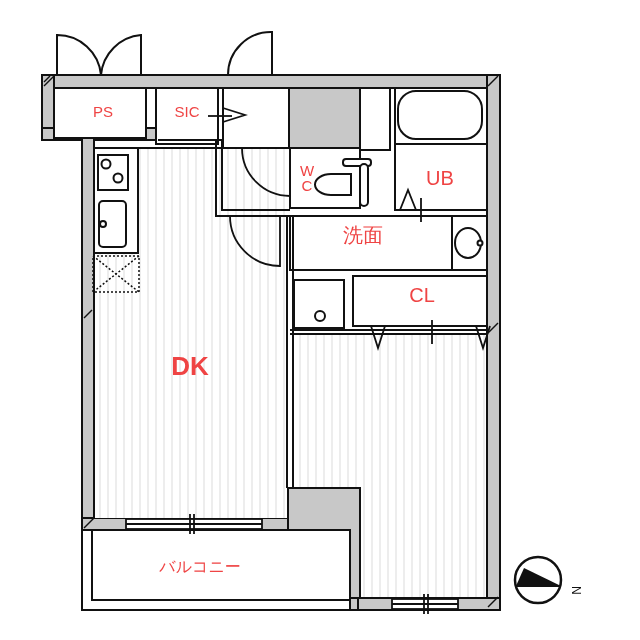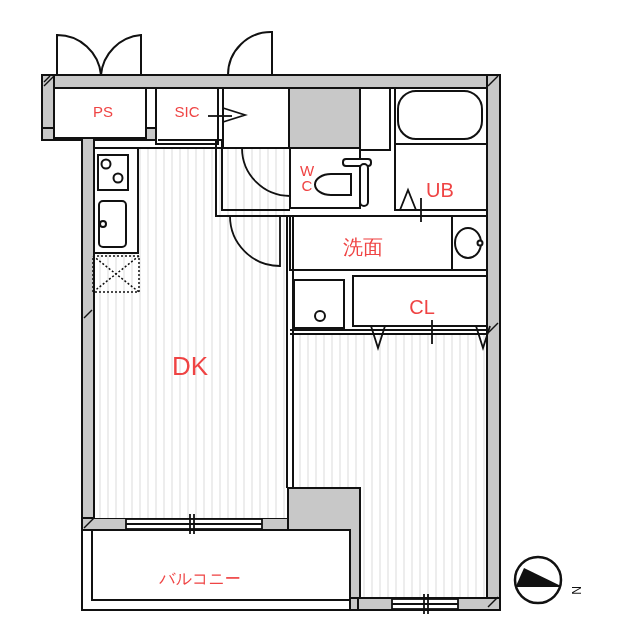--- a/index.html
+++ b/index.html
@@ -1,20 +1,20 @@
 <!DOCTYPE html>
 <html><head>
 <meta charset="utf-8">
 <style>
   html, body { margin: 0; padding: 0; background: #ffffff; }
   body { width: 640px; height: 640px; position: relative; overflow: hidden; font-family: "Liberation Sans", "DejaVu Sans", sans-serif; }
   svg { position: absolute; left: 0; top: 0; }
   .lbl { position: absolute; color: #ef4444; font-family: "Liberation Sans", "DejaVu Sans", sans-serif; text-align: center; line-height: 1.1; white-space: nowrap; }
   .lbl.small { font-size: 15px; }
-  .lbl.mid { font-size: 20px; margin-top: 12px; }
+  .lbl.mid { font-size: 20px; }
   .lbl.big { font-size: 26px; }
   .lbl.wc { font-size: 15px; line-height: 15px; }
 </style>
 </head>
 <body>
 
 <svg width="640" height="640" viewBox="0 0 640 640">
   <defs>
     <pattern id="stripes" width="8" height="10" patternUnits="userSpaceOnUse">
       <rect width="8" height="10" fill="#ffffff"></rect>
@@ -170,18 +170,18 @@
 
 <div class="lbl small" style="left:88px; top:104px; width:30px;">PS</div>
 <div class="lbl small" style="left:168px; top:104px; width:38px;">SIC</div>
 <div class="lbl wc" style="left:300px; top:163px; width:14px;">
   <div>W</div>
   <div>C</div>
 </div>
 <div class="lbl mid" style="left:415px; top:167px; width:50px;">UB</div>
 <div class="lbl mid" style="left:333px; top:224px; width:60px;">洗面</div>
 <div class="lbl mid" style="left:400px; top:284px; width:44px;">CL</div>
-<div class="lbl big" style="left:145px; top:352px; width:90px;">
+<div class="lbl big" style="left:145px; top:352px; width:90px;font-weight:bold;">
   <div>DK</div>
 </div>
 <div class="lbl big" style="left:370px; top:420px; width:80px;">
 </div>
 <div class="lbl mid" style="left:140px; top:558px; width:120px; font-size:16px;">バルコニー</div>
 
 </body></html>

